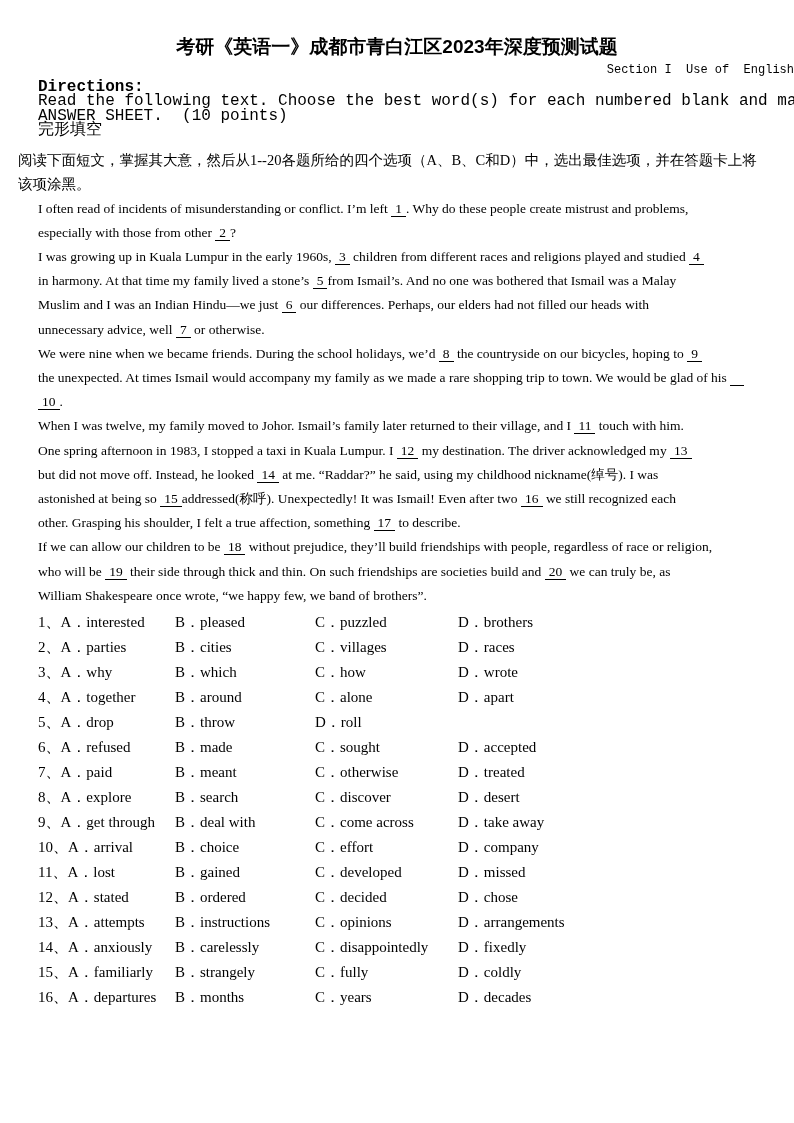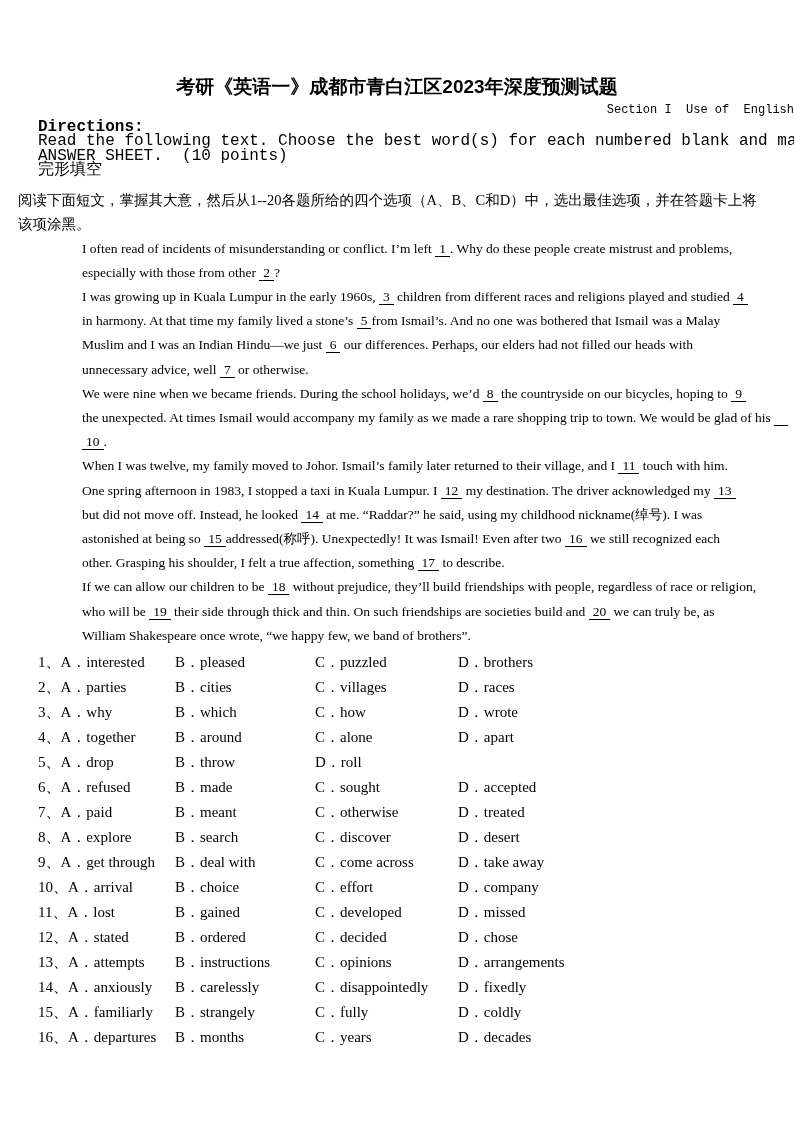--- a/index.html
+++ b/index.html
@@ -2,21 +2,21 @@
 <html><head>
 <meta charset="utf-8">
 <style>
   html,body{margin:0;padding:0;background:#ffffff;}
   .page{
     width:794px;height:1123px;background:#fff;color:#000;
     overflow:hidden;position:relative;
     font-family:"Liberation Serif","DejaVu Serif",serif;
   }
   .title{
-    margin:0;padding-top:76px;text-align:center;
+    margin:0;padding-top:36px;text-align:center;
     font-family:"Liberation Sans","DejaVu Sans",sans-serif;
     font-weight:bold;font-size:19px;line-height:22px;white-space:pre;
   }
   .section-heading{
     margin-top:5px;text-align:right;
     font-family:"Liberation Mono","DejaVu Sans Mono",monospace;
     font-size:12px;line-height:14px;white-space:pre;
   }
   .directions{
     margin:3px 38px 0 38px;
@@ -24,21 +24,21 @@
     font-size:16px;line-height:14.3px;
   }
   .directions-label{font-weight:bold;}
   .dir-line{white-space:pre;}
   .cn-block{margin:11px 38px 0 18px;}
   .cn-line{
     font-size:14.5px;line-height:24.2px;white-space:pre;
   }
   .passage{margin:0 0 0 38px;}
   .p-line{
-    font-size:13.5px;line-height:24.2px;white-space:pre;margin-left:44px;
+    font-size:13.5px;line-height:24.2px;white-space:pre;
   }
   .blank{
     border-bottom:1px solid #000;padding:0 4px;white-space:pre;
   }
   .blank-empty{border-bottom:1px solid #000;padding:0 7px;}
   .questions{margin:2px 0 0 38px;}
   .q-row{
     display:flex;font-size:15px;line-height:25px;white-space:pre;
   }
   .q-cell{display:inline-block;}

